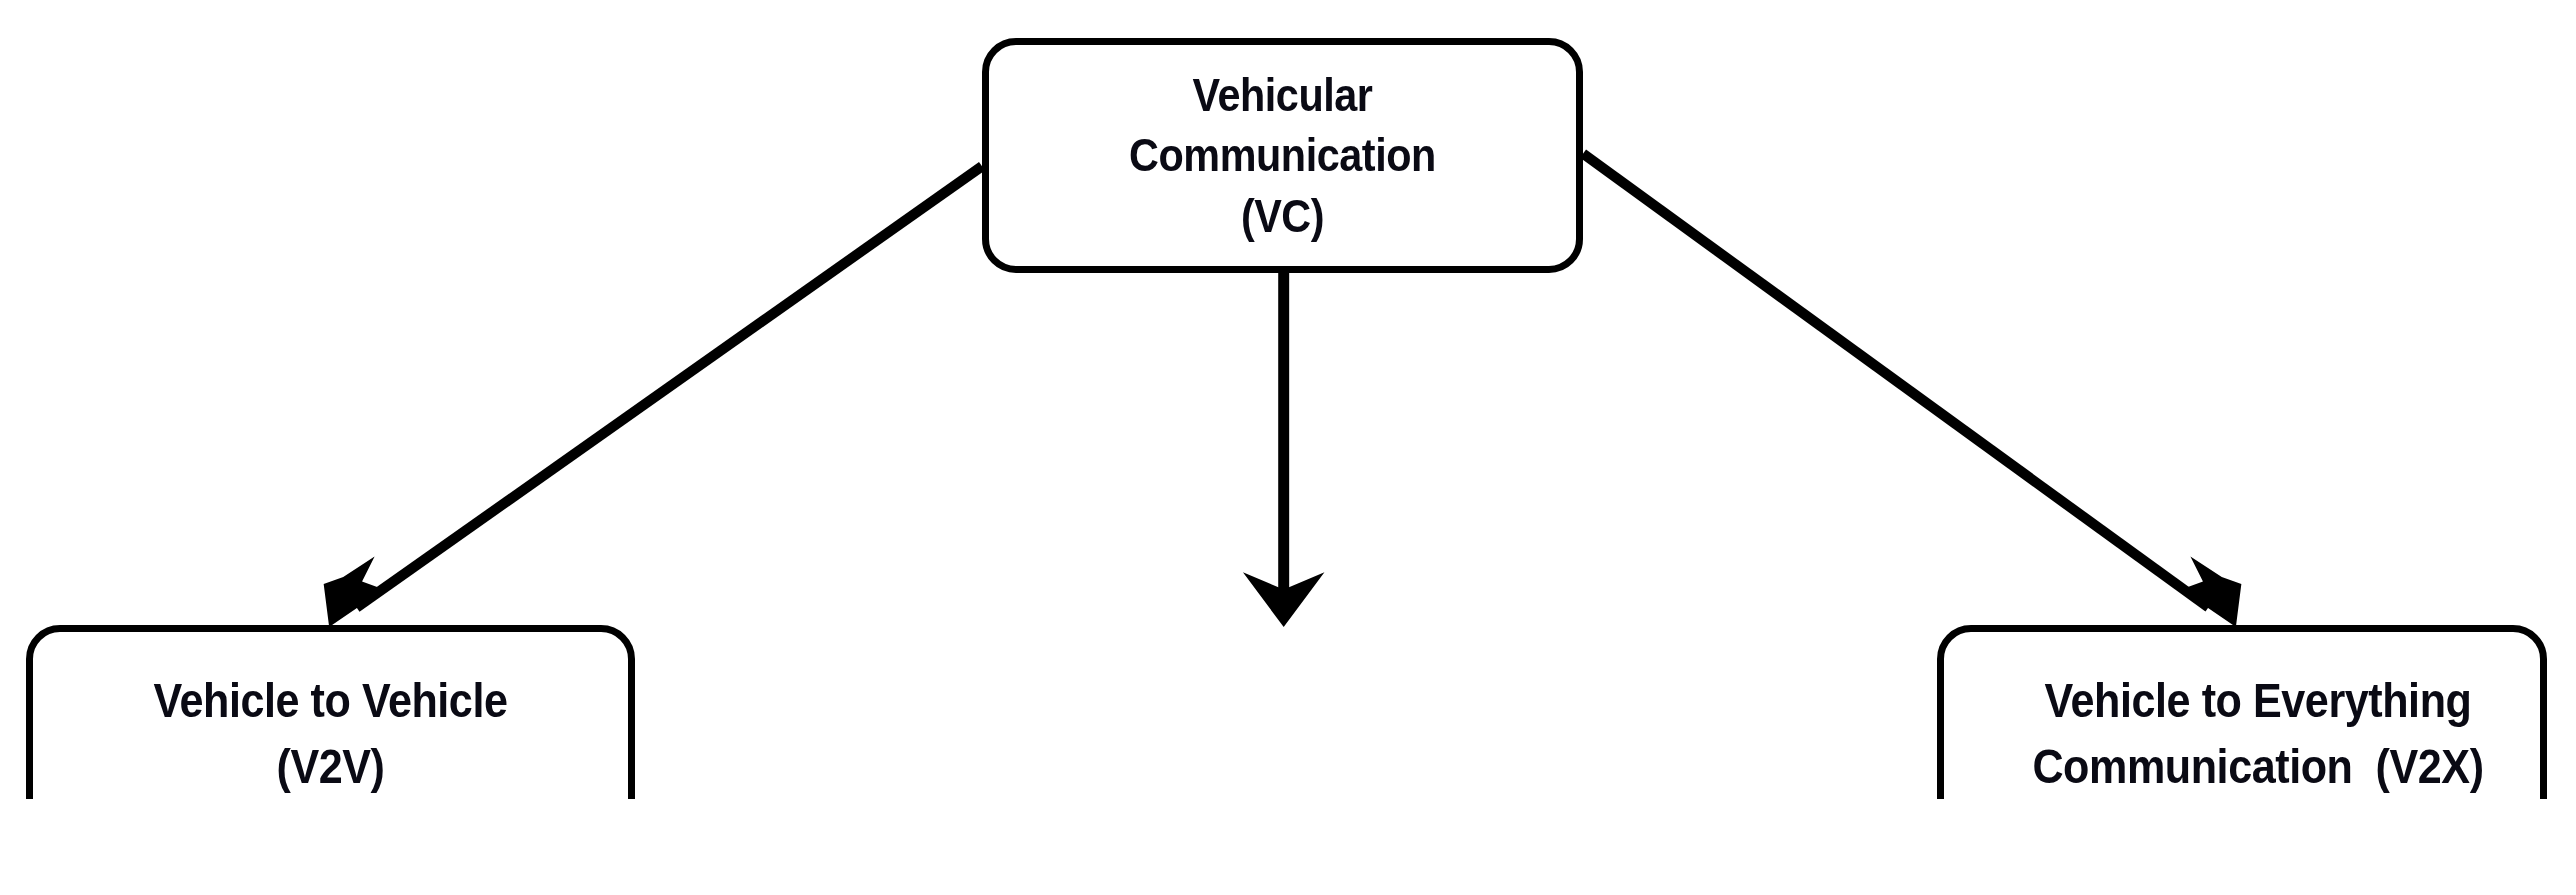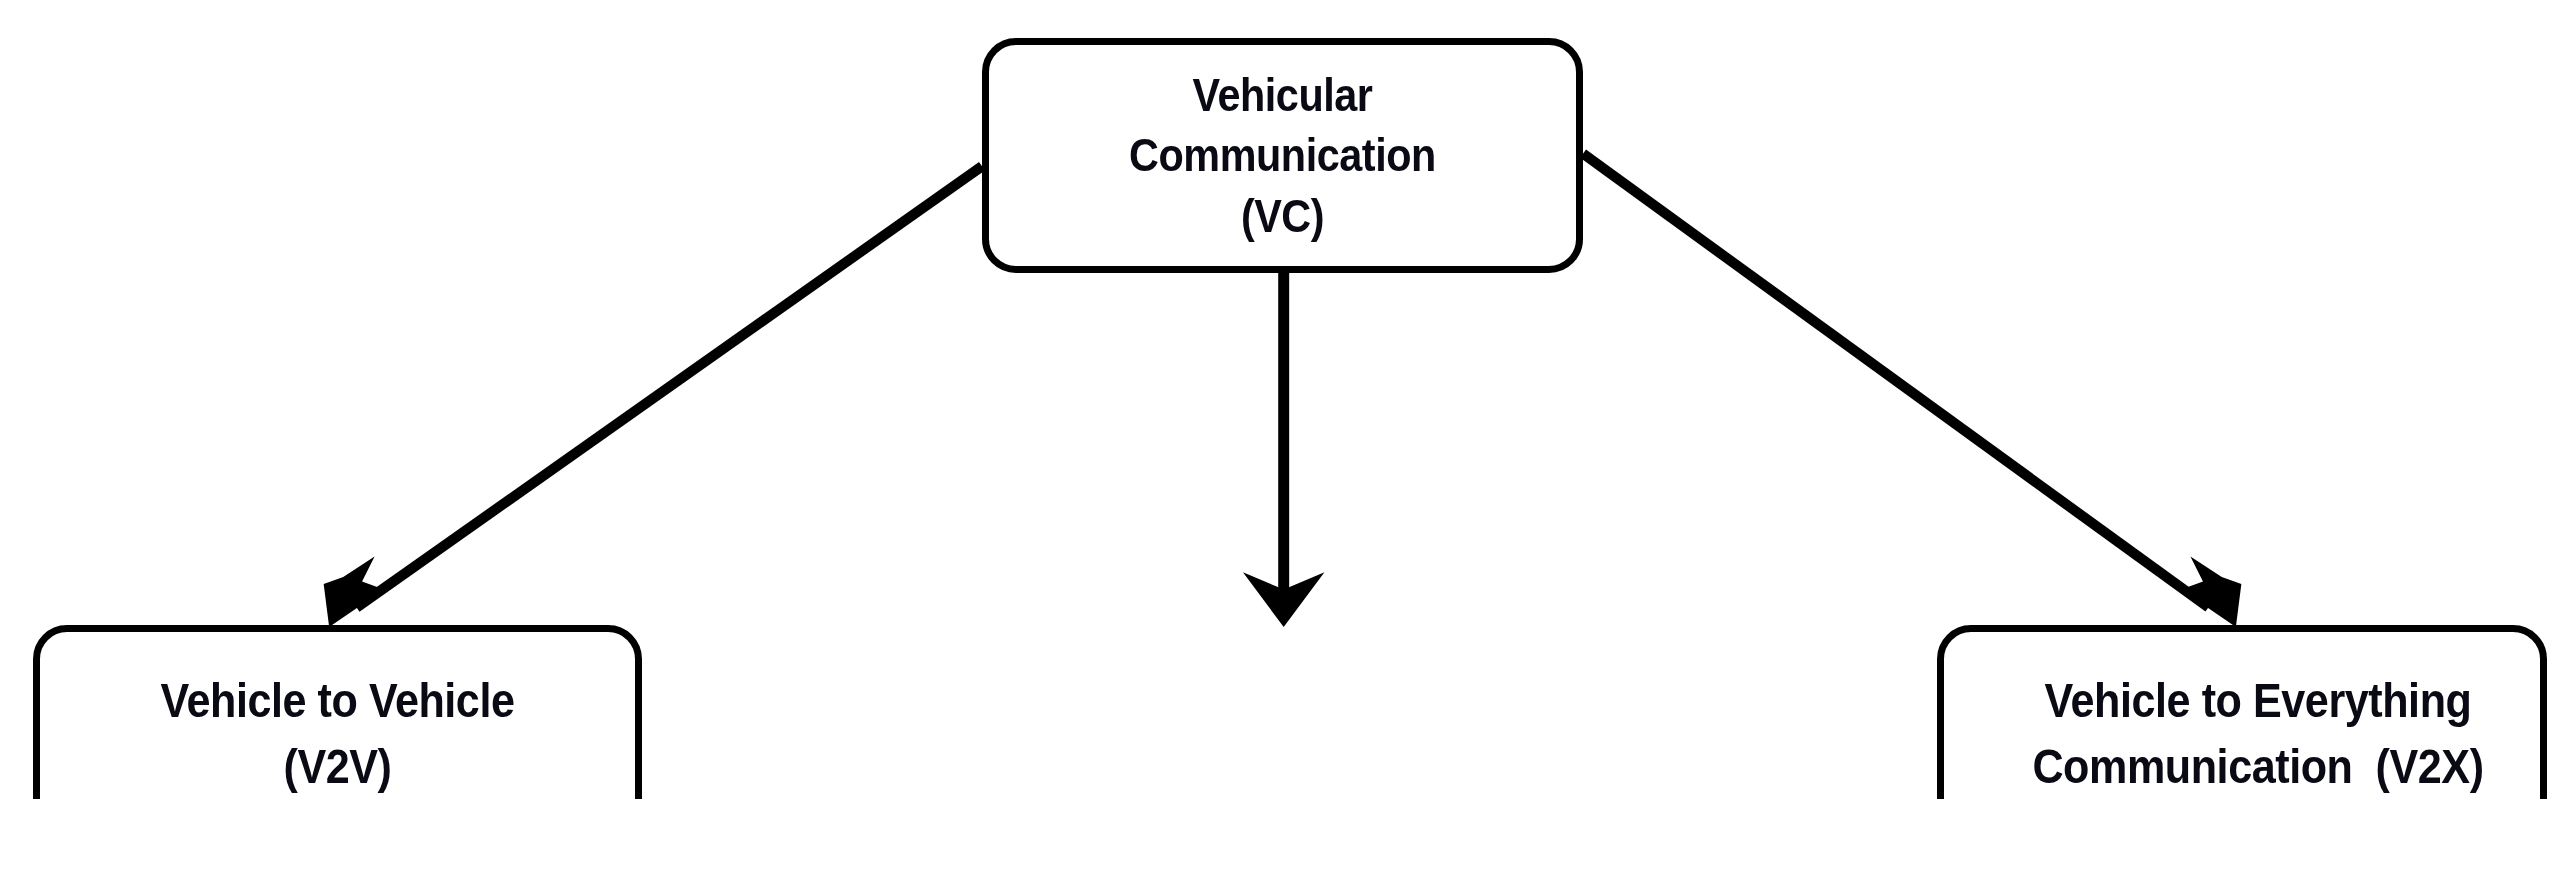--- a/index.html
+++ b/index.html
@@ -51,21 +51,21 @@
   }
   
   #node-vc {
     left: 982px;
     top: 38px;
     width: 601px;
     height: 235px;
   }
   
   #node-v2v {
-    left: 33px;
+    left: 26px;
     top: 625px;
     width: 609px;
     height: 218px;
   }
   #node-v2i {
     left: 997px;
     top: 625px;
     width: 574px;
     height: 216px;
   }

